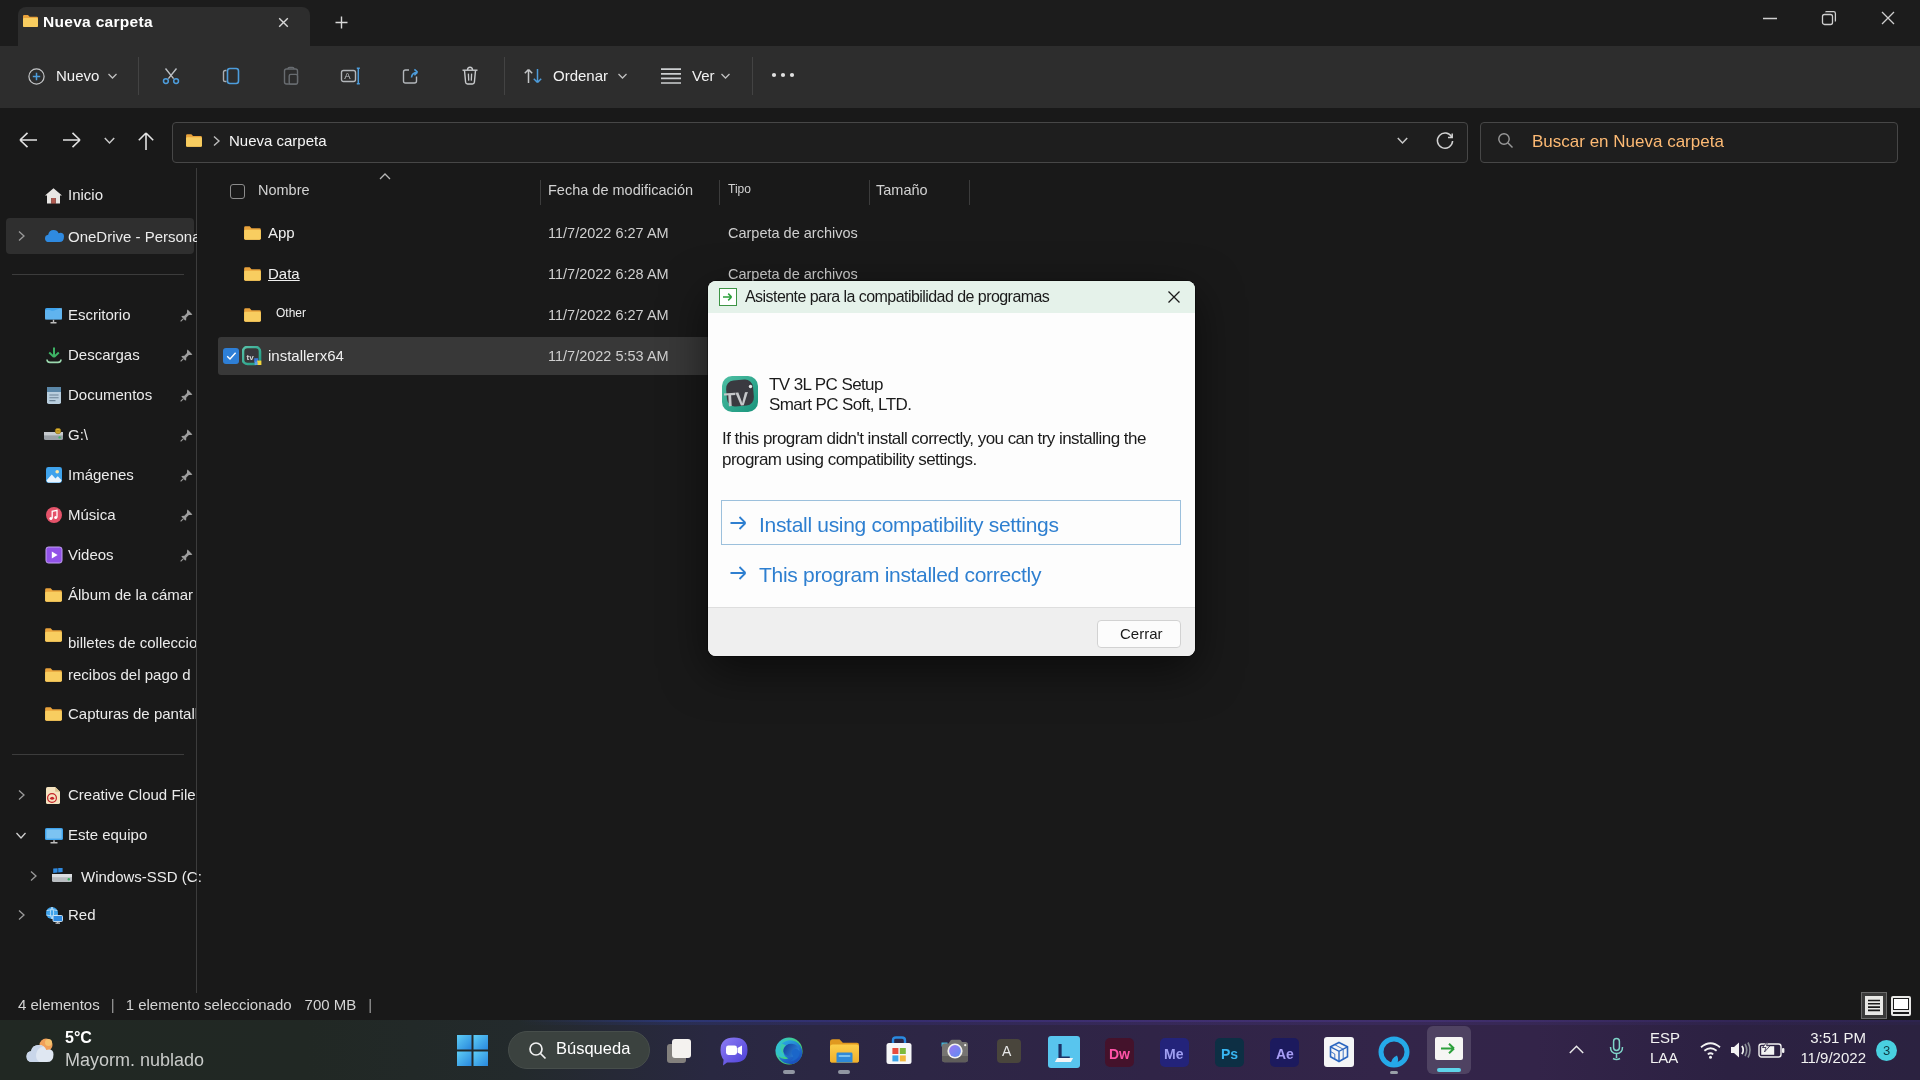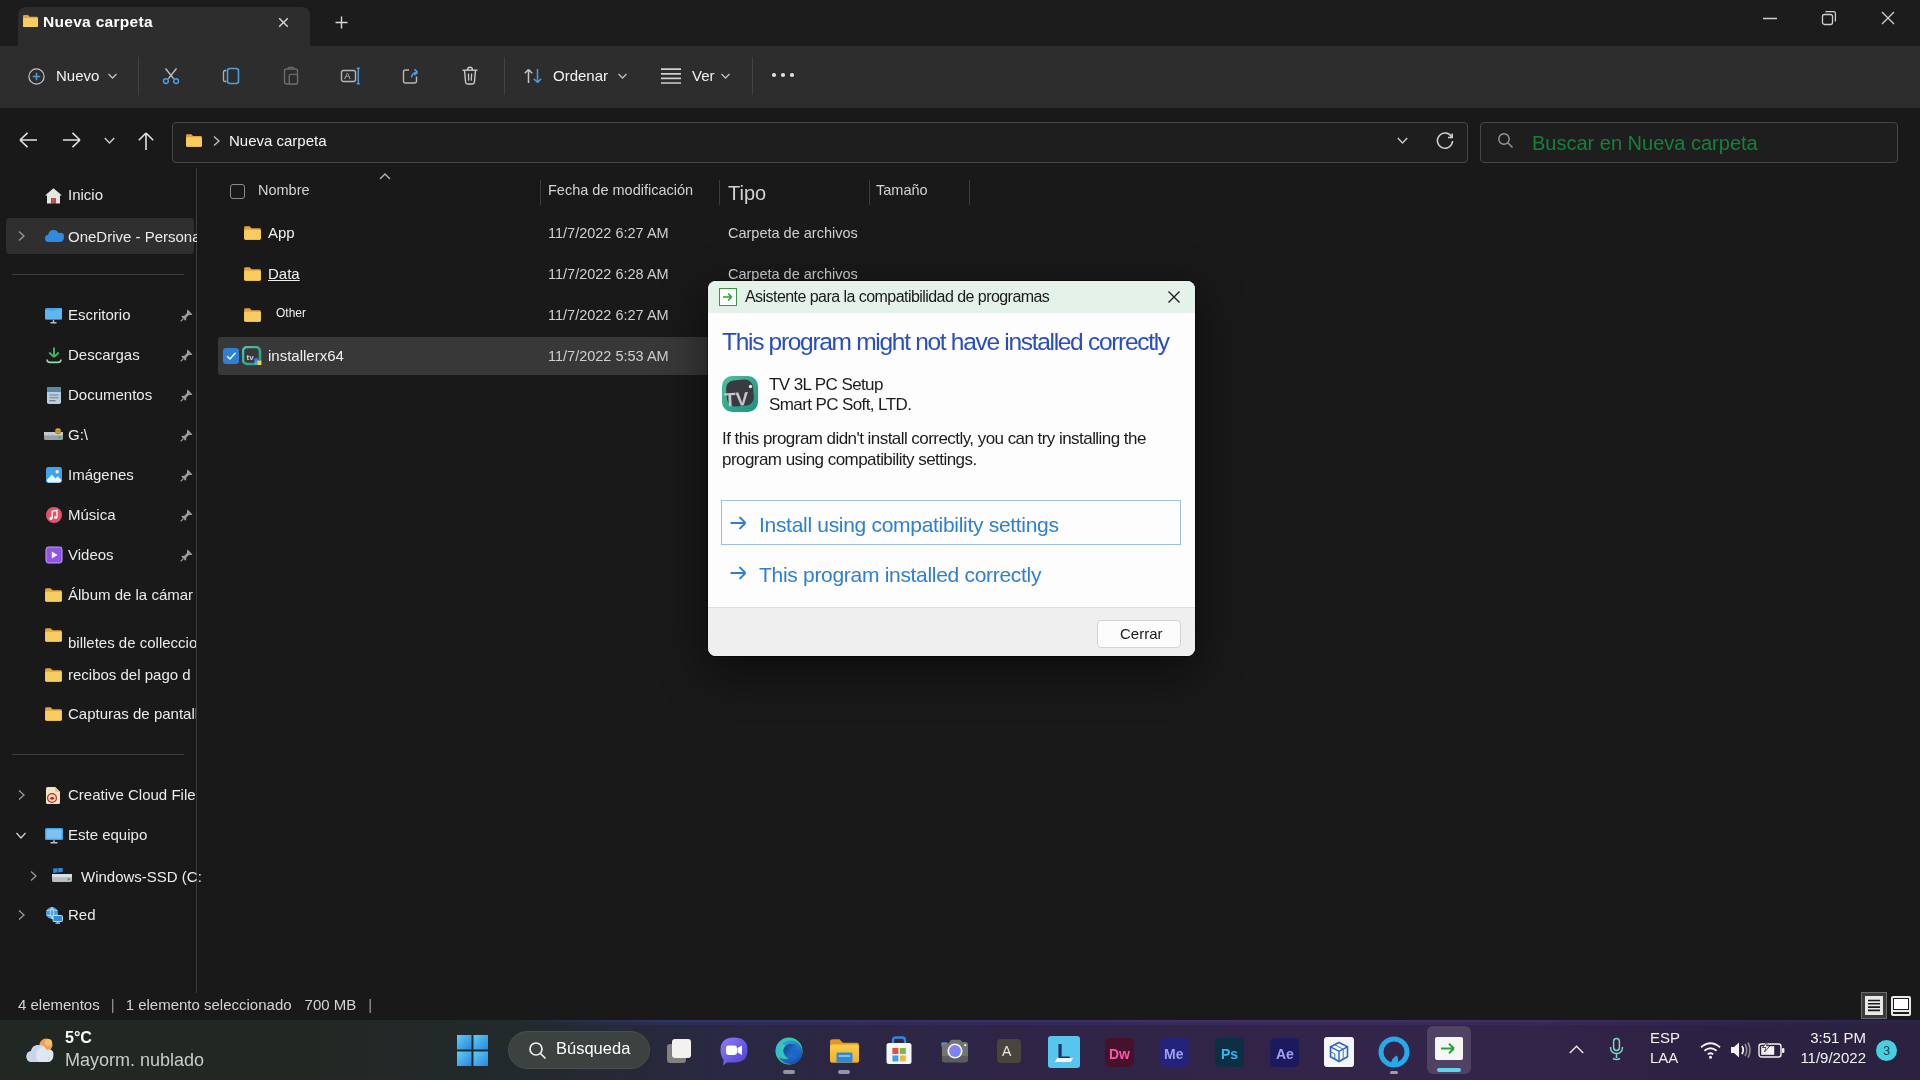--- a/index.html
+++ b/index.html
@@ -187,21 +187,21 @@
     </svg>
   </div>
 
 <div class="abs" id="searchbox" style="left:1480px;top:122px;width:418px;height:41px;background:#1e1e1e;border:1px solid #474747;border-radius:4px;box-sizing:border-box;"></div>
 <div class="abs" style="left:1497px;top:132px;">
     <svg width="17" height="17" viewBox="0 0 17 17">
       <circle cx="7" cy="7" r="5.2" stroke="#9a9a9a" fill="none" stroke-width="1.4"></circle>
       <path d="M11 11 L15.5 15.5" stroke="#9a9a9a" stroke-width="1.4"></path>
     </svg>
   </div>
-<div class="abs txt" style="left:1532px;top:132px;font-size:20px;color:#15803d;">Buscar en Nueva carpeta</div>
+<div class="abs txt" style="left:1532px;top:132px;font-size:17px;color:#fdba74;">Buscar en Nueva carpeta</div>
 
 <div class="abs" style="left:196px;top:168px;width:1px;height:825px;background:#3c3c3c;"></div>
 <style>
 .srow{position:absolute;left:6px;width:188px;height:36px;border-radius:4px;}
 .slab{position:absolute;font-size:15px;color:#ebebeb;white-space:nowrap;}
 .pin{position:absolute;left:179px;}
 .chev{position:absolute;}
 </style>
 
 <div class="abs" style="left:44px;top:187px;">
@@ -433,21 +433,21 @@
 <div class="abs" style="left:378px;top:172px;">
     <svg width="14" height="9" viewBox="0 0 14 9">
       <path d="M2 7 L7 2 L12 7" stroke="#b8b8b8" fill="none" stroke-width="1.3"></path>
     </svg>
   </div>
 <div class="abs" style="left:230px;top:184px;width:15px;height:15px;border:1px solid #8c8c8c;border-radius:3px;box-sizing:border-box;"></div>
 <div class="abs txt" style="left:258px;top:182px;font-size:14.5px;color:#d2d2d2;">Nombre</div>
 <div class="abs" style="left:540px;top:180px;width:1px;height:25px;background:#3c3c3c;"></div>
 <div class="abs txt" style="left:548px;top:182px;font-size:14.5px;color:#d2d2d2;">Fecha de modificación</div>
 <div class="abs" style="left:719px;top:180px;width:1px;height:25px;background:#3c3c3c;"></div>
-<div class="abs txt" style="left:728px;top:182px;font-size:20px;color:#d2d2d2;">Tipo</div>
+<div class="abs txt" style="left:728px;top:182px;font-size:12px;color:#d2d2d2;">Tipo</div>
 <div class="abs" style="left:869px;top:180px;width:1px;height:25px;background:#3c3c3c;"></div>
 <div class="abs txt" style="left:876px;top:182px;font-size:14.5px;color:#d2d2d2;">Tamaño</div>
 <div class="abs" style="left:969px;top:180px;width:1px;height:25px;background:#3c3c3c;"></div>
 
 <div class="abs" style="left:243px;top:225px;">
     <svg width="19" height="16" viewBox="0 0 17 14">
       <path d="M1 2.2 Q1 1 2.2 1 L6 1 L7.6 2.8 L14.8 2.8 Q16 2.8 16 4 L16 11.8 Q16 13 14.8 13 L2.2 13 Q1 13 1 11.8 Z" fill="#e9a23b"></path>
       <path d="M1 5.2 Q1 4 2.2 4 L14.8 4 Q16 4 16 5.2 L16 11.8 Q16 13 14.8 13 L2.2 13 Q1 13 1 11.8 Z" fill="#f8cd60"></path>
     </svg>
   </div>
@@ -522,21 +522,20 @@
         <path d="M1 5 L9.6 5 M9.6 5 L6.2 1.6 M9.6 5 L6.2 8.4" stroke="#2da03c" fill="none" stroke-width="1.5"></path>
       </svg>
     </div>
   <div class="abs txt" style="left:37px;top:7px;font-size:16px;color:#1a1a1a;letter-spacing:-0.55px;">Asistente para la compatibilidad de programas</div>
   <div class="abs" style="left:459px;top:9px;">
       <svg width="14" height="14" viewBox="0 0 14 14">
         <path d="M1.5 1.5 L12.5 12.5 M12.5 1.5 L1.5 12.5" stroke="#1a1a1a" stroke-width="1.3"></path>
       </svg>
     </div>
 
-  <div class="abs txt" style="left:14px;top:47px;font-size:24.5px;color:#2a4dbe;letter-spacing:-1.3px;">This program might not have installed correctly</div>
 
   <div class="abs" style="left:13px;top:94px;">
       <svg width="38" height="38" viewBox="0 0 38 38">
   <defs>
           <linearGradient id="tvg2" x1="0" y1="0" x2="1" y2="1">
             <stop offset="0" stop-color="#4fc0a4"></stop>
             <stop offset="1" stop-color="#17937b"></stop>
           </linearGradient>
         </defs>
   <rect x="1" y="1" width="36" height="36" rx="10" fill="url(#tvg2)"></rect>

